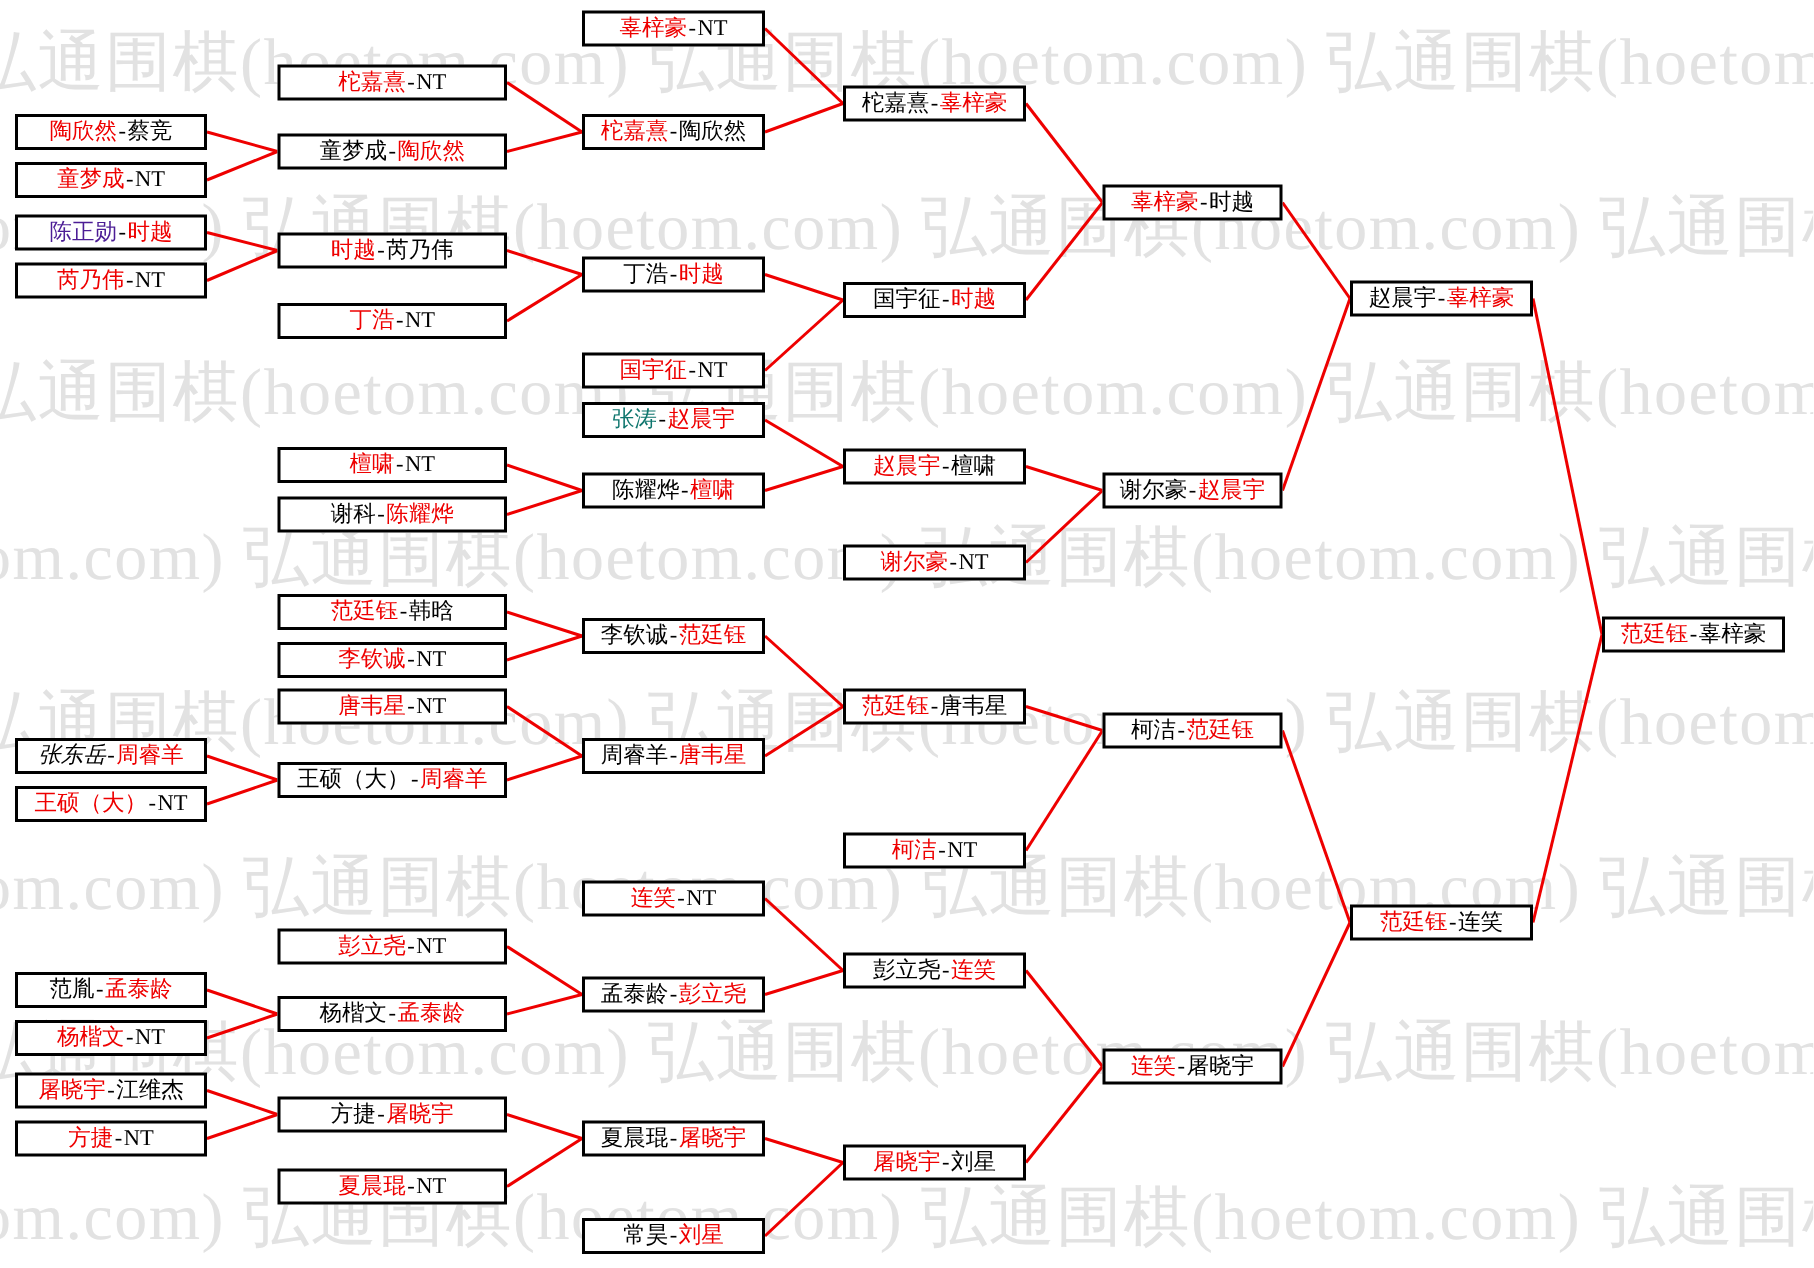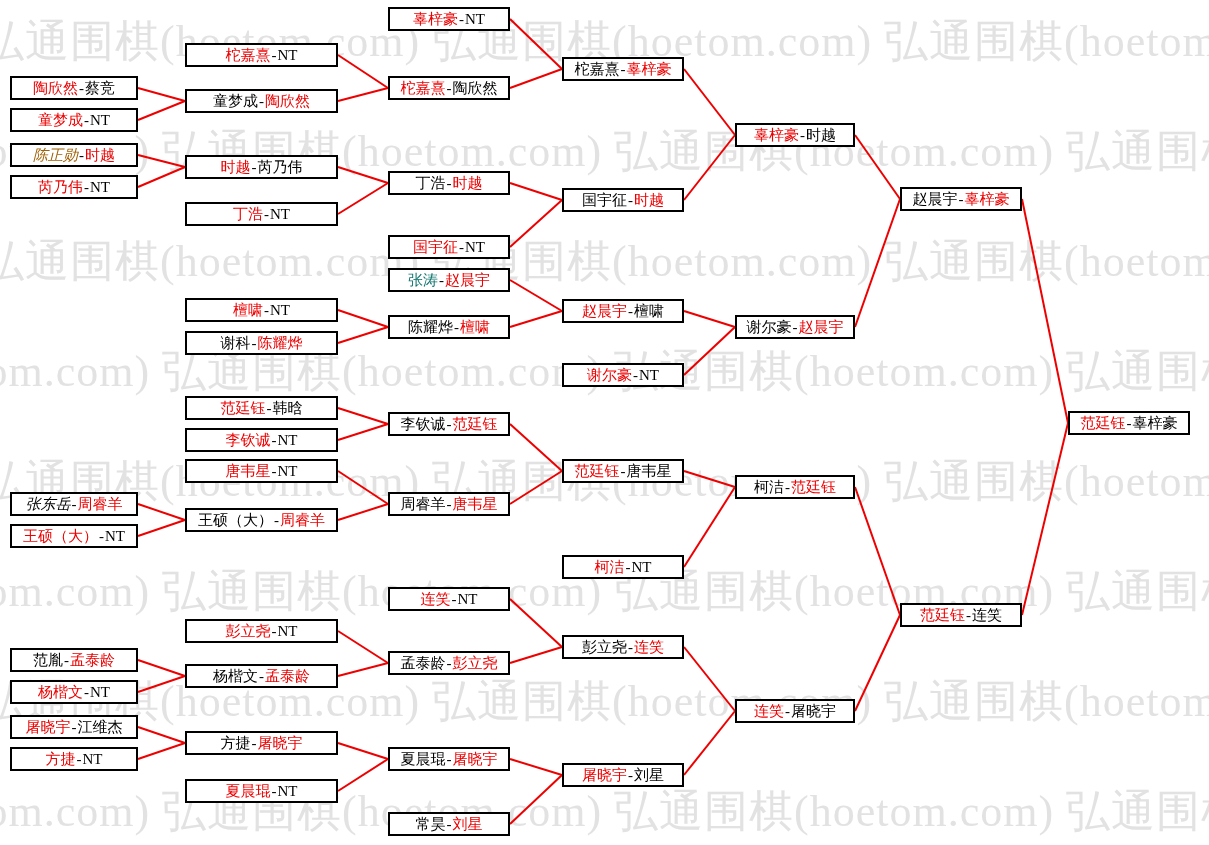--- a/index.html
+++ b/index.html
@@ -134,21 +134,21 @@
         <span class="p-win" style="color: rgb(238, 0, 0);">陶欣然</span>
         <span class="p-sep">-</span>
         <span class="p-lose" style="color: rgb(0, 0, 0);">蔡竞</span>
       </div>
       <div class="match-box" style="left: 10px; top: 108px; width: 128px; height: 24px; border-color: rgb(0, 0, 0);">
         <span class="p-win" style="color: rgb(238, 0, 0);">童梦成</span>
         <span class="p-sep">-</span>
         <span class="p-lose" style="color: rgb(0, 0, 0);">NT</span>
       </div>
       <div class="match-box" style="left: 10px; top: 143px; width: 128px; height: 24px; border-color: rgb(0, 0, 0);">
-        <span class="p-lose" style="color: #a16207; font-style: italic;">陈正勋</span>
+        <span class="p-lose" style="color: #4c1d95;">陈正勋</span>
         <span class="p-sep">-</span>
         <span class="p-win" style="color: rgb(238, 0, 0);">时越</span>
       </div>
       <div class="match-box" style="left: 10px; top: 175px; width: 128px; height: 24px; border-color: rgb(0, 0, 0);">
         <span class="p-win" style="color: rgb(238, 0, 0);">芮乃伟</span>
         <span class="p-sep">-</span>
         <span class="p-lose" style="color: rgb(0, 0, 0);">NT</span>
       </div>
       <div class="match-box" style="left: 10px; top: 492px; width: 128px; height: 24px; border-color: rgb(0, 0, 0);">
         <span class="p-lose" style="color: rgb(0, 0, 0); font-style: italic;">张东岳</span>

